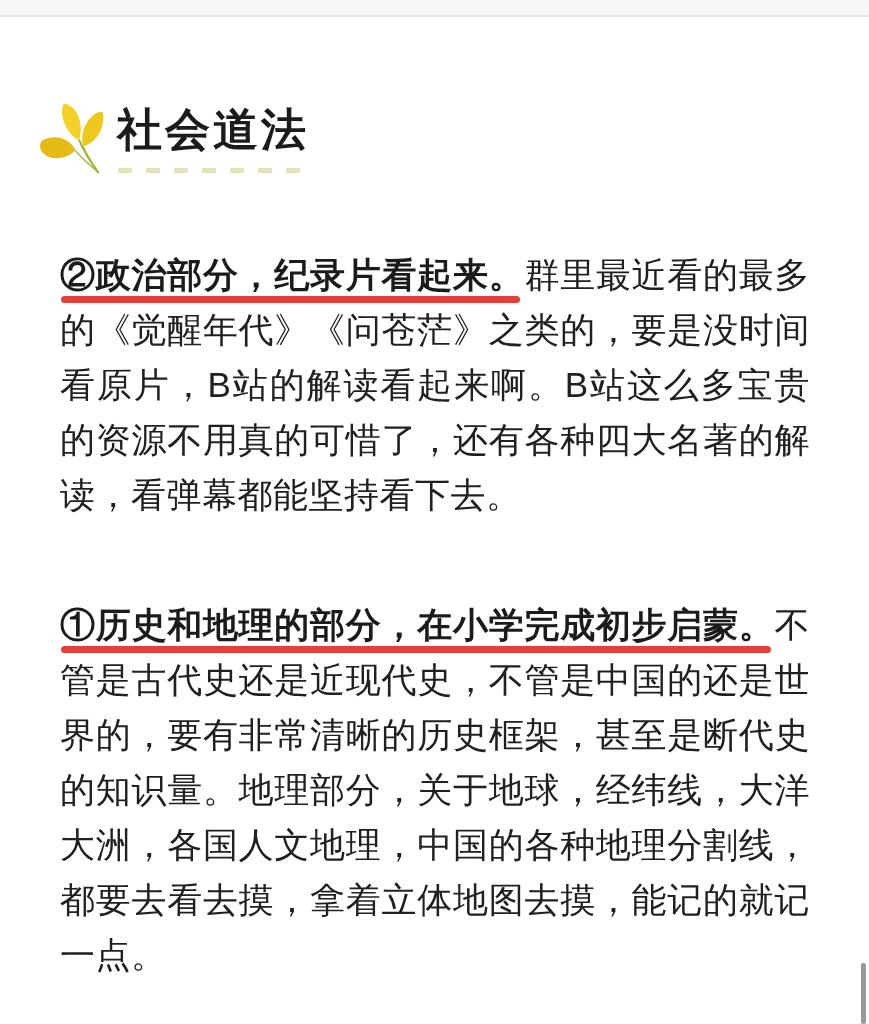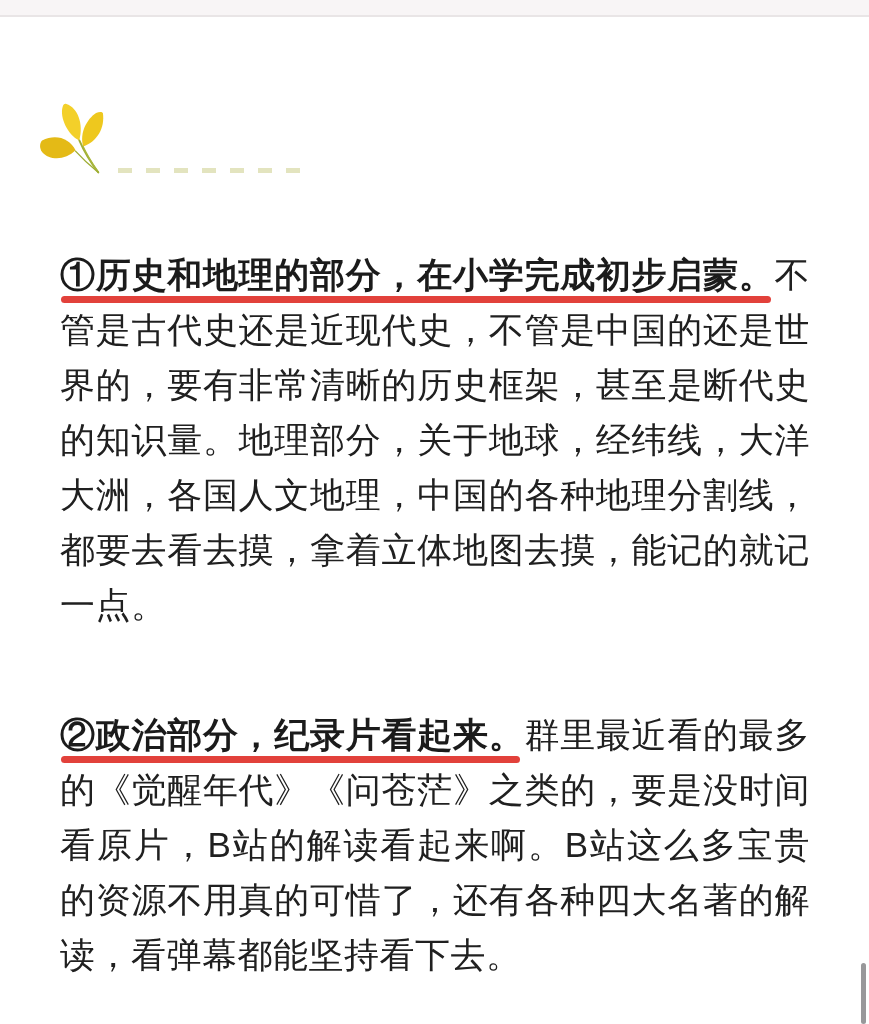--- a/index.html
+++ b/index.html
@@ -93,24 +93,25 @@
     <svg viewBox="0 0 100 120" xmlns="http://www.w3.org/2000/svg" aria-hidden="true">
       <path d="M40,10 C55,15 63,36 57,58 C42,51 31,28 35,14 C36,10 38,9 40,10 Z" fill="#f3d02a"></path>
       <path d="M88,22 C91,42 80,60 62,66 C57,48 67,30 79,22 C83,20 87,20 88,22 Z" fill="#eec81e"></path>
       <path d="M8,58 C26,49 44,55 52,71 C39,84 18,85 8,73 C4,68 5,61 8,58 Z" fill="#e4ba16"></path>
       <path d="M57,58 C63,72 71,86 82,100" stroke="#9fae35" stroke-width="2.5" fill="none" stroke-linecap="round"></path>
       <path d="M62,66 C67,77 74,88 82,100" stroke="#aab83c" stroke-width="1.8" fill="none" stroke-linecap="round"></path>
       <path d="M52,72 C61,82 72,92 82,100" stroke="#9fae35" stroke-width="1.8" fill="none" stroke-linecap="round"></path>
     </svg>
   </span>
 
+  <h1 class="section-title">社会道法</h1>
 
   <div class="title-dashes"></div>
 
   <main class="article">
+    <p class="para"><span class="hl">②政治部分，纪录片看起来。</span><span>群里最近看的最多的《觉醒年代》《问苍茫》之类的，要是没时间看原片，B站的解读看起来啊。B站这么多宝贵的资源不用真的可惜了，还有各种四大名著的解读，看弹幕都能坚持看下去。</span></p>
+
     <p class="para"><span class="hl">①历史和地理的部分，在小学完成初步启蒙。</span><span>不管是古代史还是近现代史，不管是中国的还是世界的，要有非常清晰的历史框架，甚至是断代史的知识量。地理部分，关于地球，经纬线，大洋大洲，各国人文地理，中国的各种地理分割线，都要去看去摸，拿着立体地图去摸，能记的就记一点。</span></p>
-
-    <p class="para"><span class="hl">②政治部分，纪录片看起来。</span><span>群里最近看的最多的《觉醒年代》《问苍茫》之类的，要是没时间看原片，B站的解读看起来啊。B站这么多宝贵的资源不用真的可惜了，还有各种四大名著的解读，看弹幕都能坚持看下去。</span></p>
   </main>
 
   <div class="scroll-thumb"></div>
 
 </div>
 
 </body></html>

